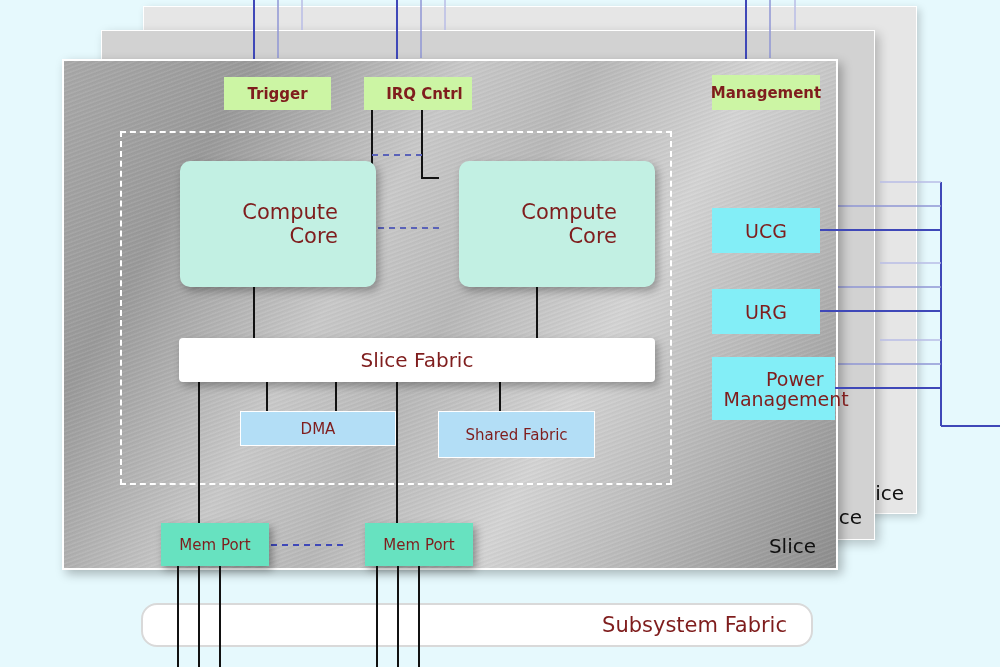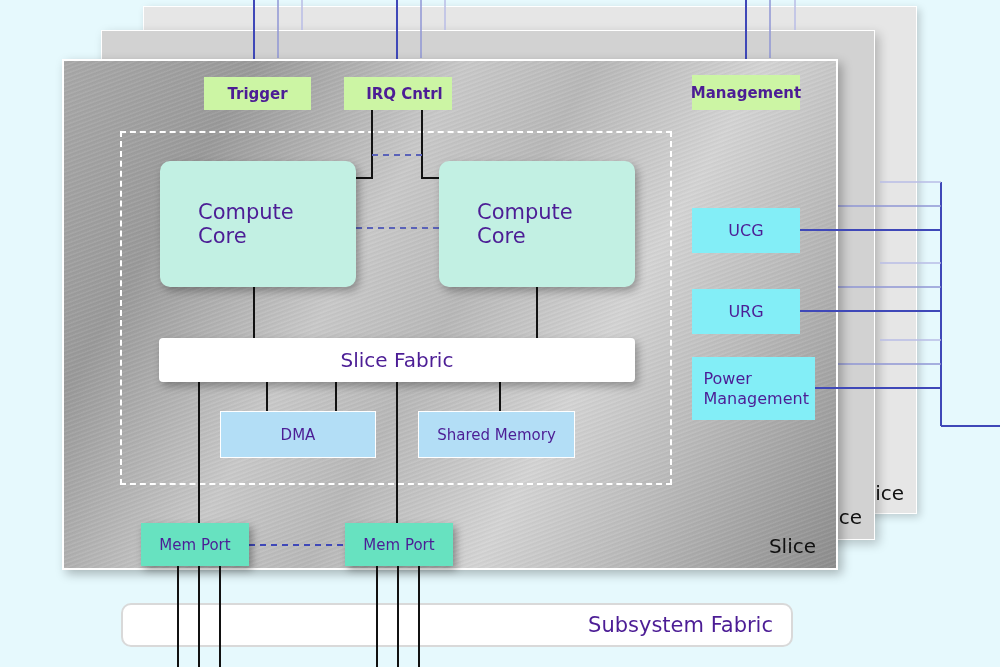--- a/index.html
+++ b/index.html
@@ -26,46 +26,46 @@
     background:
       repeating-linear-gradient(160deg, rgba(255,255,255,0.06) 0px, rgba(255,255,255,0.06) 1px, rgba(0,0,0,0.03) 2px, rgba(0,0,0,0) 4px),
       linear-gradient(120deg, #a9a9a9 0%, #9a9a9a 18%, #c9c9c9 38%, #b8b8b8 50%, #d4d4d4 66%, #bdbdbd 78%, #8d8d8d 100%);
     box-shadow: 4px 4px 10px rgba(0,0,0,0.28);
   }
   .layer-label {
     font-size: 20px; color: #111; font-family: "DejaVu Sans", sans-serif;
   }
   .svg-lines { left: 0; top: 0; }
   .box {
-    display: flex; align-items: center; justify-content: center; text-align: left;
-    color: #4c1d95; box-sizing: border-box;
+    display: flex; align-items: center; justify-content: center; text-align: right;
+    color: #7f1d1d; box-sizing: border-box; margin-left: 20px;
   }
   .green-box { background: #ccf5a4; font-weight: bold; font-size: 15px; }
-  .cyan-box { background: #83eef7; font-size: 16px; line-height: 20px; }
+  .cyan-box { background: #83eef7; font-size: 19px; line-height: 20px; }
   .core {
     background: #c2f0e3; border-radius: 10px; font-size: 21px; line-height: 24px;
     box-shadow: 3px 4px 8px rgba(0,0,0,0.3);
   }
   .fabric {
     background: #ffffff; border-radius: 4px; font-size: 20px;
     box-shadow: 3px 4px 8px rgba(0,0,0,0.3);
   }
   .blue-box { background: #b3def6; border: 1px solid #ffffff; font-size: 15px; }
   .memport {
     background: #67e2c0; font-size: 15px;
     box-shadow: 3px 4px 8px rgba(0,0,0,0.35);
   }
   .dashed-region {
     left: 120px; top: 131px; width: 548px; height: 350px;
     border: 2px dashed #ffffff;
   }
   .sub-fabric {
     left: 121px; top: 603px; width: 672px; height: 44px;
-    background: #ffffff; border: 2px solid #d9d9d9; border-radius: 10px; box-sizing: border-box;
-    font-size: 21px; justify-content: flex-end; padding-right: 18px;
+    background: #ffffff; border: 2px solid #d9d9d9; border-radius: 16px; box-sizing: border-box;
+    font-size: 21px; justify-content: flex-end; padding-right: 24px;
   }
 </style>
 </head>
 <body>
 
 <div class="abs layer-back">
   <span class="abs layer-label" style="right:12px; bottom:8px;">Slice</span>
 </div>
 <div class="abs layer-mid">
   <span class="abs layer-label" style="right:12px; bottom:10px;">Slice</span>
@@ -144,25 +144,25 @@
   <span style="width:120px;">Compute Core</span>
 </div>
 <div class="abs box core" style="left:439px; top:161px; width:196px; height:126px;">
   <span style="width:120px;">Compute Core</span>
 </div>
 
 <div class="abs box fabric" style="left:159px; top:338px; width:476px; height:44px;">
   <span>Slice Fabric</span>
 </div>
 
-<div class="abs box blue-box" style="left:220px; top:411px; width:156px; height:47px;">
+<div class="abs box blue-box" style="left:220px; top:411px; width:156px; height:35px;">
   <span>DMA</span>
 </div>
 <div class="abs box blue-box" style="left:418px; top:411px; width:157px; height:47px;">
-  <span>Shared Memory</span>
+  <span>Shared Fabric</span>
 </div>
 
 <div class="abs box cyan-box" style="left:692px; top:208px; width:108px; height:45px;">
   <span>UCG</span>
 </div>
 <div class="abs box cyan-box" style="left:692px; top:289px; width:108px; height:45px;">
   <span>URG</span>
 </div>
 <div class="abs box cyan-box" style="left:692px; top:357px; width:123px; height:63px;">
   <span style="width:100px;">Power Management</span>

